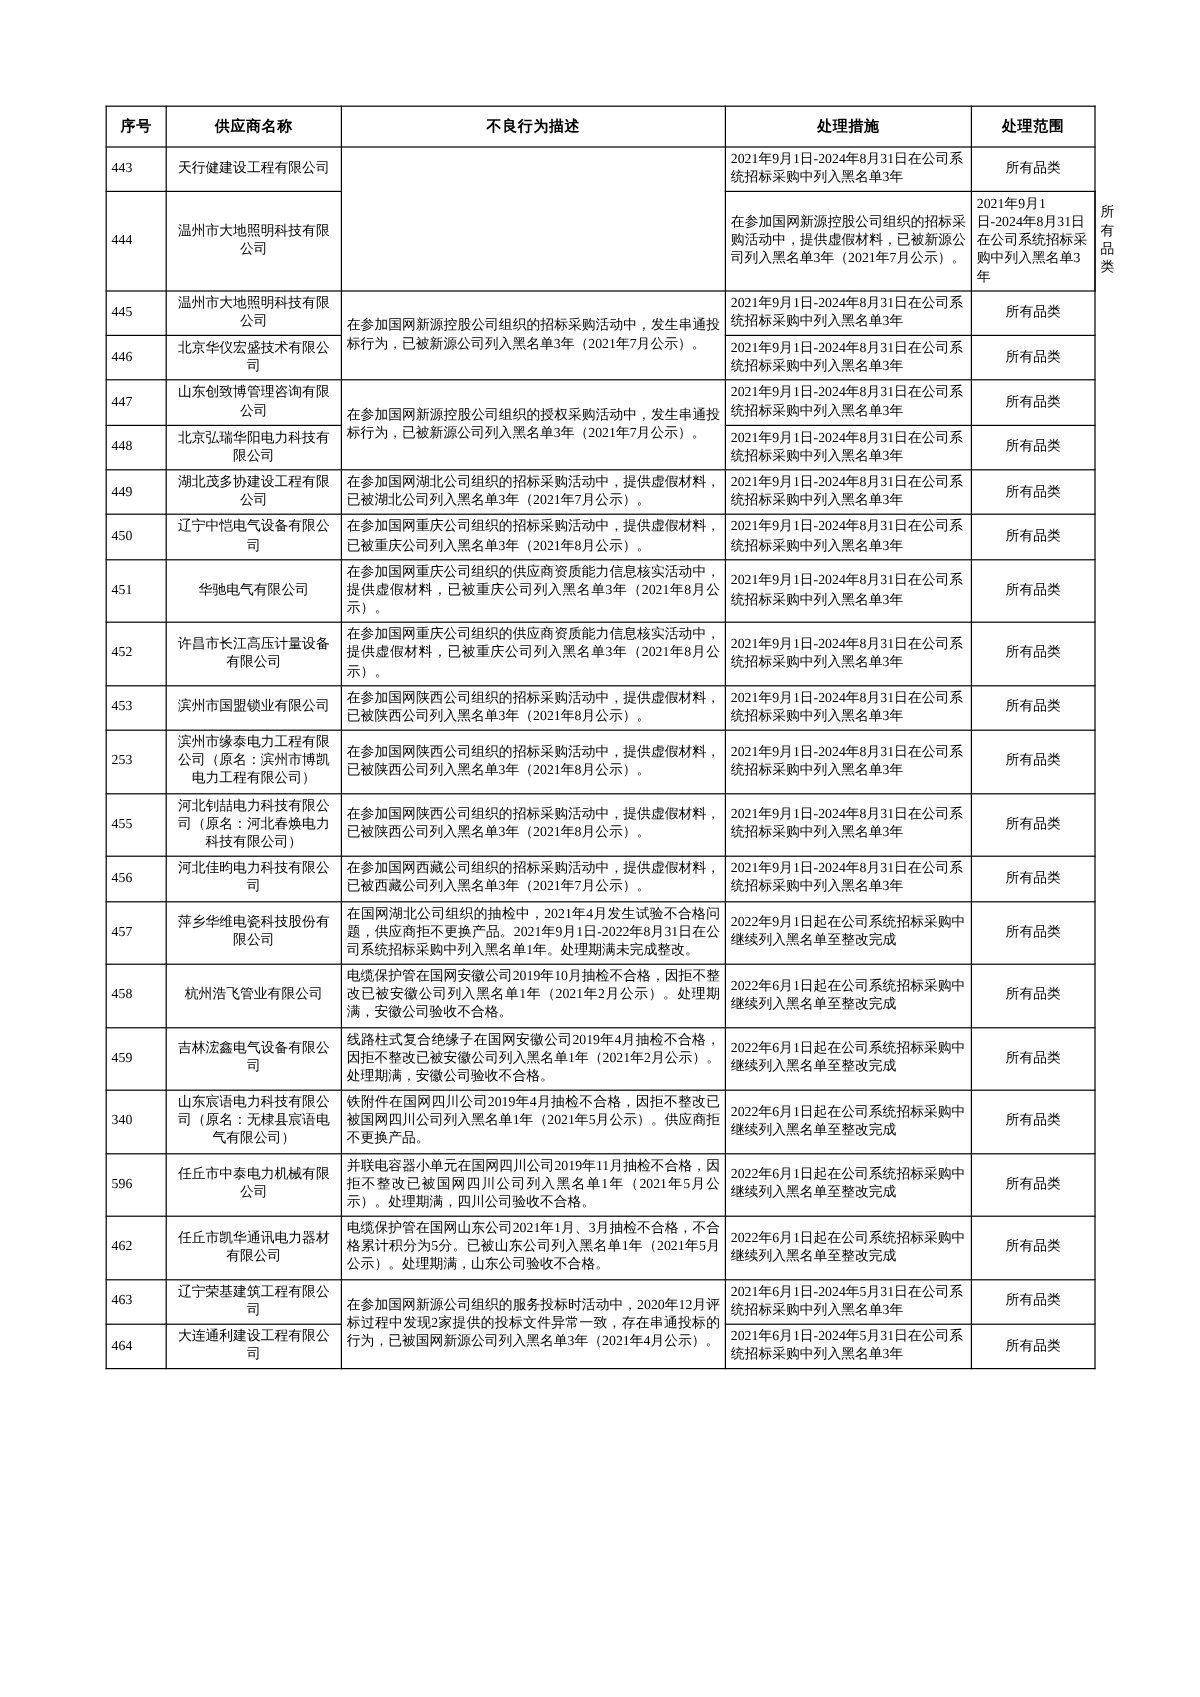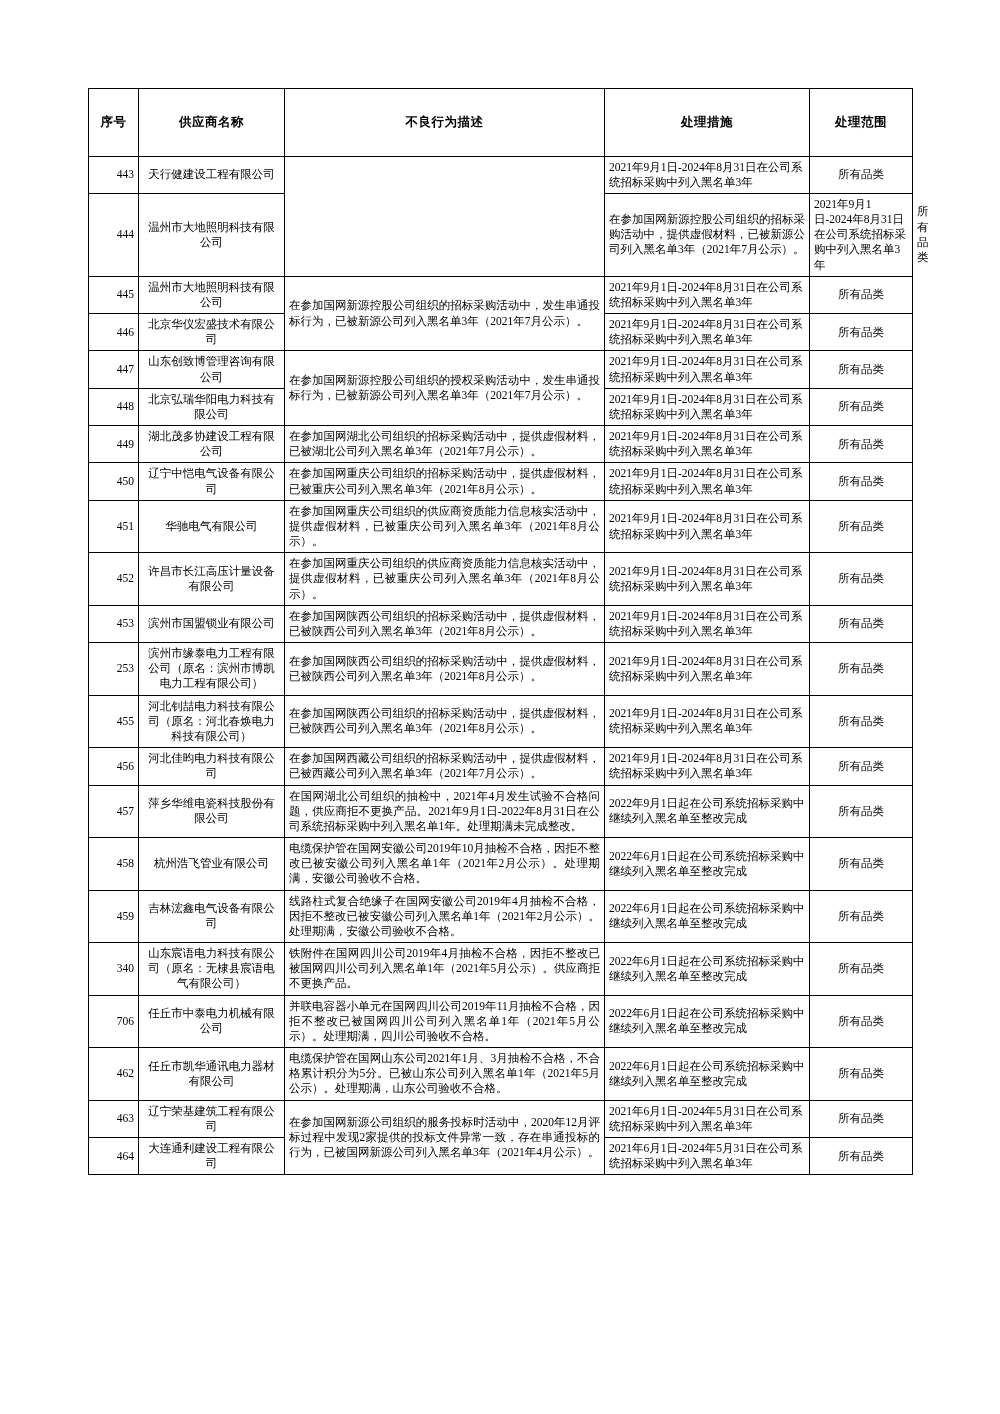--- a/index.html
+++ b/index.html
@@ -30,31 +30,31 @@
     border: 1px solid #000000;
     vertical-align: middle;
     padding: 3px 4px;
     font-size: 11.5px;
     line-height: 1.32;
   }
   table.doc-table thead th {
     text-align: center;
     font-weight: bold;
     font-size: 12.5px;
-    padding: 25px 4px;
+    padding: 8px 4px;
     letter-spacing: 0.5px;
   }
   col.c-idx   { width: 50px; }
   col.c-name  { width: 146px; }
   col.c-desc  { width: 320px; }
   col.c-meas  { width: 205px; }
   col.c-scope { width: 103px; }
 
   td.idx {
-    text-align: right;
+    text-align: left;
     font-size: 12px;
   }
   td.name {
     text-align: center;
     font-size: 11.5px;
     line-height: 1.35;
     margin-left: 41px;
   }
   td.desc {
     text-align: justify;
@@ -214,21 +214,21 @@
           <td class="scope">所有品类</td>
         </tr>
         <tr>
           <td class="idx">340</td>
           <td class="name">山东宸语电力科技有限公司（原名：无棣县宸语电气有限公司）</td>
           <td class="desc">铁附件在国网四川公司2019年4月抽检不合格，因拒不整改已被国网四川公司列入黑名单1年（2021年5月公示）。供应商拒不更换产品。</td>
           <td class="meas">2022年6月1日起在公司系统招标采购中继续列入黑名单至整改完成</td>
           <td class="scope">所有品类</td>
         </tr>
         <tr>
-          <td class="idx">706</td>
+          <td class="idx">596</td>
           <td class="name">任丘市中泰电力机械有限公司</td>
           <td class="desc">并联电容器小单元在国网四川公司2019年11月抽检不合格，因拒不整改已被国网四川公司列入黑名单1年（2021年5月公示）。处理期满，四川公司验收不合格。</td>
           <td class="meas">2022年6月1日起在公司系统招标采购中继续列入黑名单至整改完成</td>
           <td class="scope">所有品类</td>
         </tr>
         <tr>
           <td class="idx">462</td>
           <td class="name">任丘市凯华通讯电力器材有限公司</td>
           <td class="desc">电缆保护管在国网山东公司2021年1月、3月抽检不合格，不合格累计积分为5分。已被山东公司列入黑名单1年（2021年5月公示）。处理期满，山东公司验收不合格。</td>
           <td class="meas">2022年6月1日起在公司系统招标采购中继续列入黑名单至整改完成</td>

